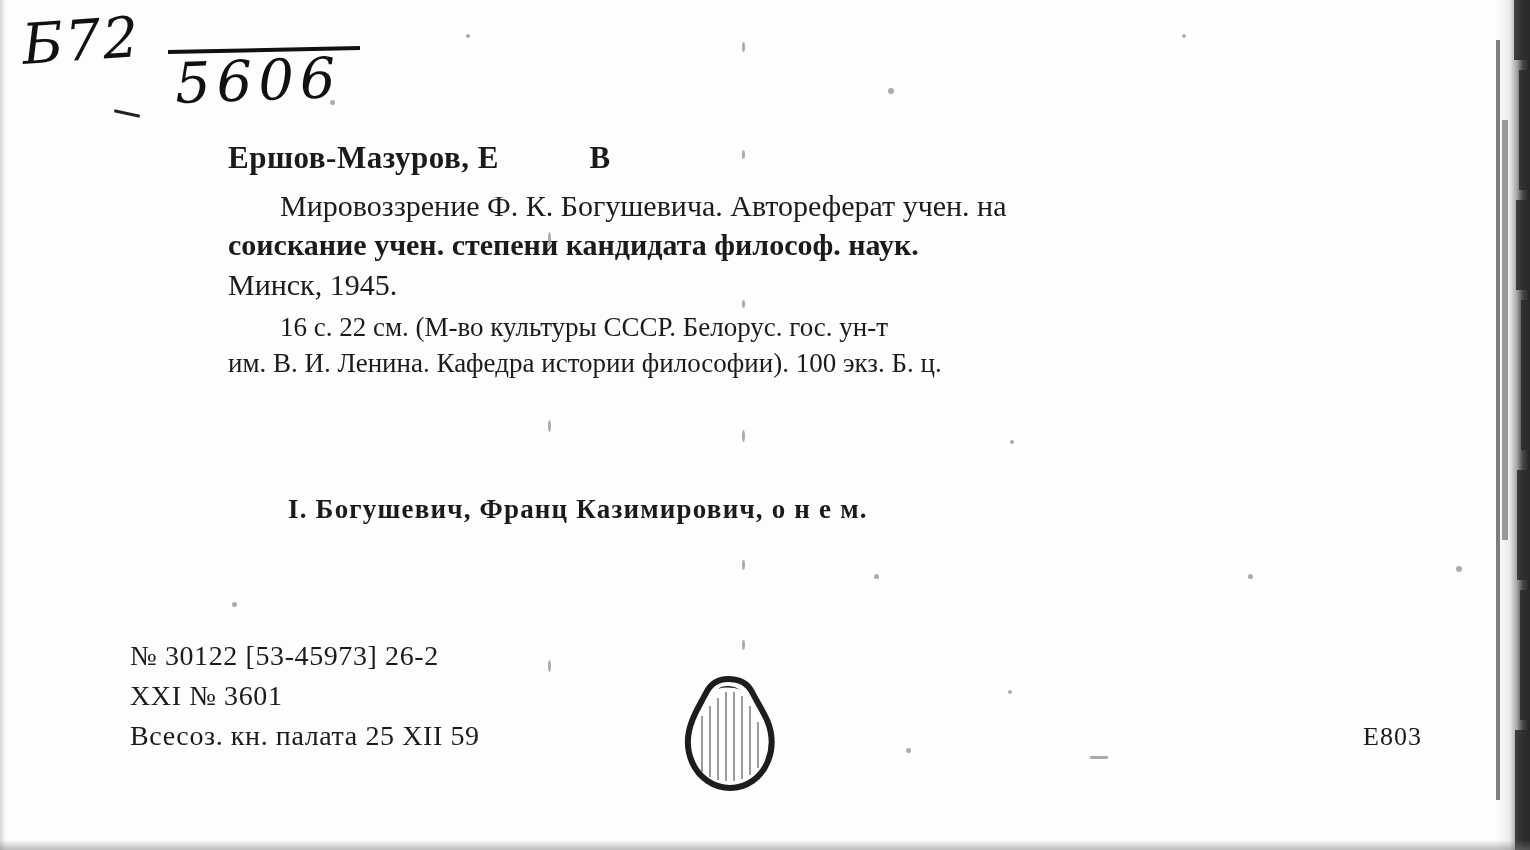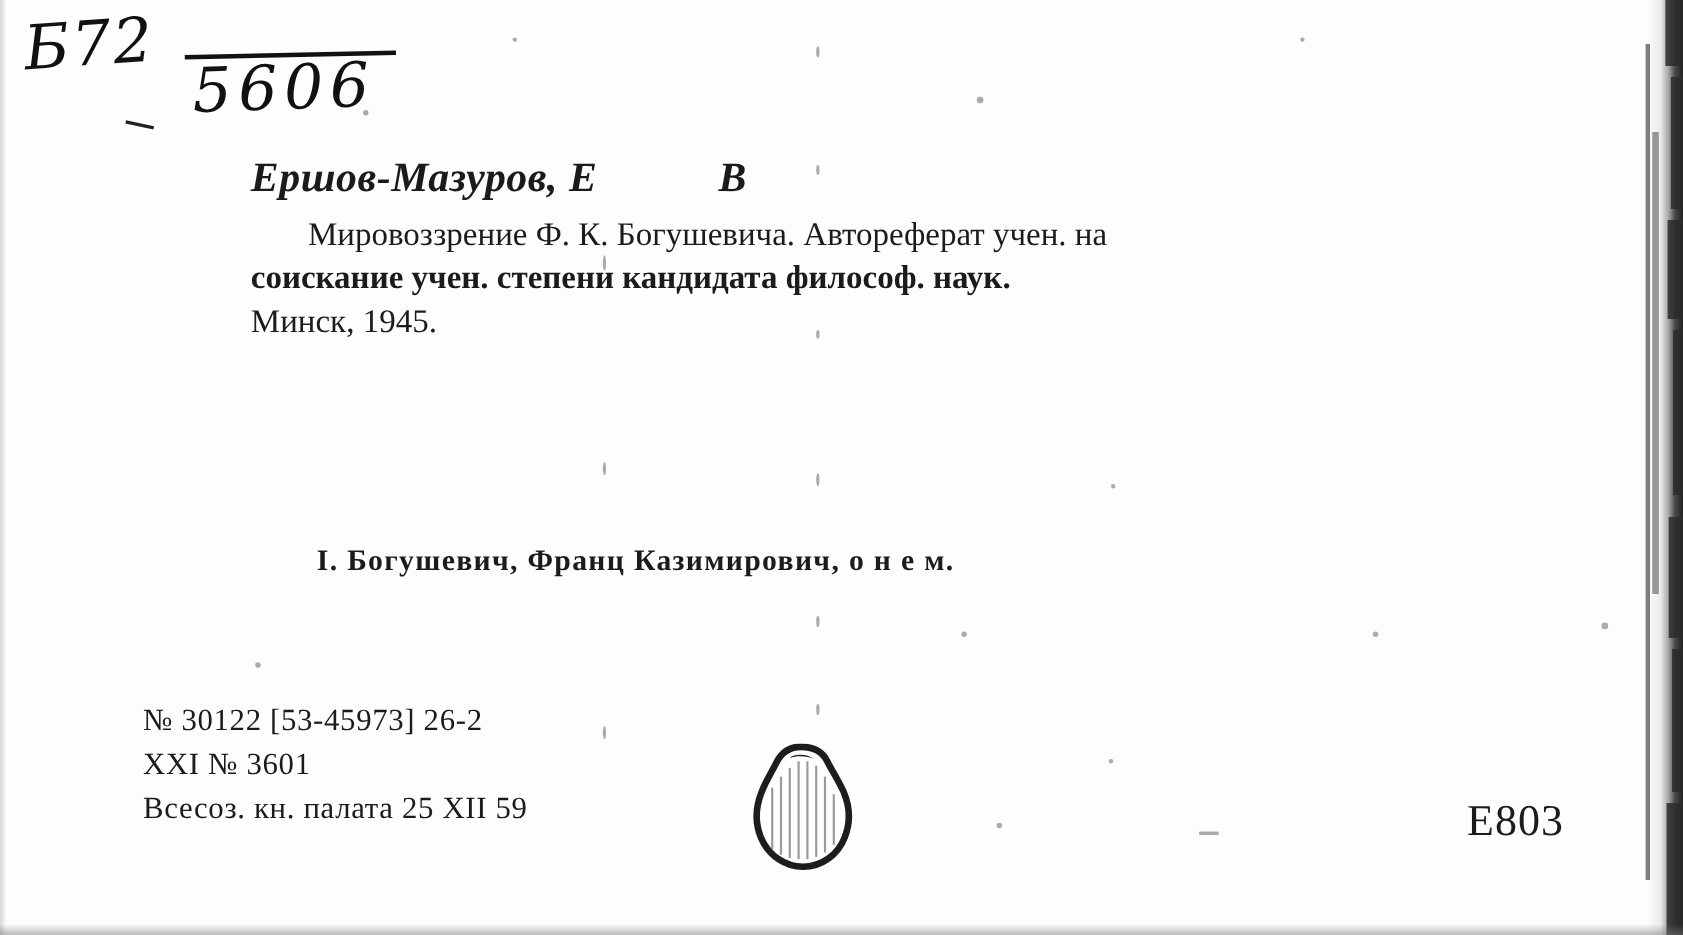--- a/index.html
+++ b/index.html
@@ -105,24 +105,23 @@
 
   
   #entry {
     position: absolute;
     left: 228px;
     top: 140px;
     width: 1190px;
   }
   .heading {
     font-weight: bold;
-    font-size: 38px;
+    font-size: 31px;
     letter-spacing: .5px;
     white-space: pre;
-    font-style: italic;
   }
   .body-block {
     margin-top: 10px;
     font-size: 30px;
     line-height: 1.31;
   }
   .indent { display: inline-block; width: 52px; }
   .just {
     text-align: justify;
     text-align-last: left;
@@ -147,21 +146,21 @@
     left: 130px;
     top: 636px;
     font-size: 28px;
     line-height: 1.42;
     letter-spacing: .6px;
   }
   #shelf-code {
     position: absolute;
     right: 108px;
     top: 722px;
-    font-size: 40px;
+    font-size: 26px;
     letter-spacing: 1px;
     margin-left: 28px;
   }
 
   
   #stamp {
     position: absolute;
     left: 684px;
     top: 676px;
     width: 92px;
@@ -218,20 +217,24 @@
     <div class="heading">Ершов-Мазуров, Е           В</div>
 
     <div class="body-block">
       <div class="just"><span class="indent"></span><span>Мировоззрение Ф. К. Богушевича. Автореферат учен. на</span></div>
       <div class="just" style="text-align:justify;font-weight:bold;">
         <span>соискание учен. степени кандидата философ. наук.</span>
       </div>
       <div><span>Минск, 1945.</span></div>
     </div>
 
+    <div class="desc-block">
+      <div><span class="indent"></span><span>16 с.      22 см.      (М-во культуры СССР. Белорус. гос. ун-т</span></div>
+      <div><span>им. В. И. Ленина. Кафедра истории философии). 100 экз. Б. ц.</span></div>
+    </div>
   </div>
 
   <div class="tracing">I. Богушевич, Франц Казимирович, о  н е м.</div>
 
   <div id="footer">
     <div>№ 30122 [53-45973]  26-2</div>
     <div>XXI № 3601</div>
     <div>Всесоз. кн. палата  25 XII 59</div>
   </div>
 

